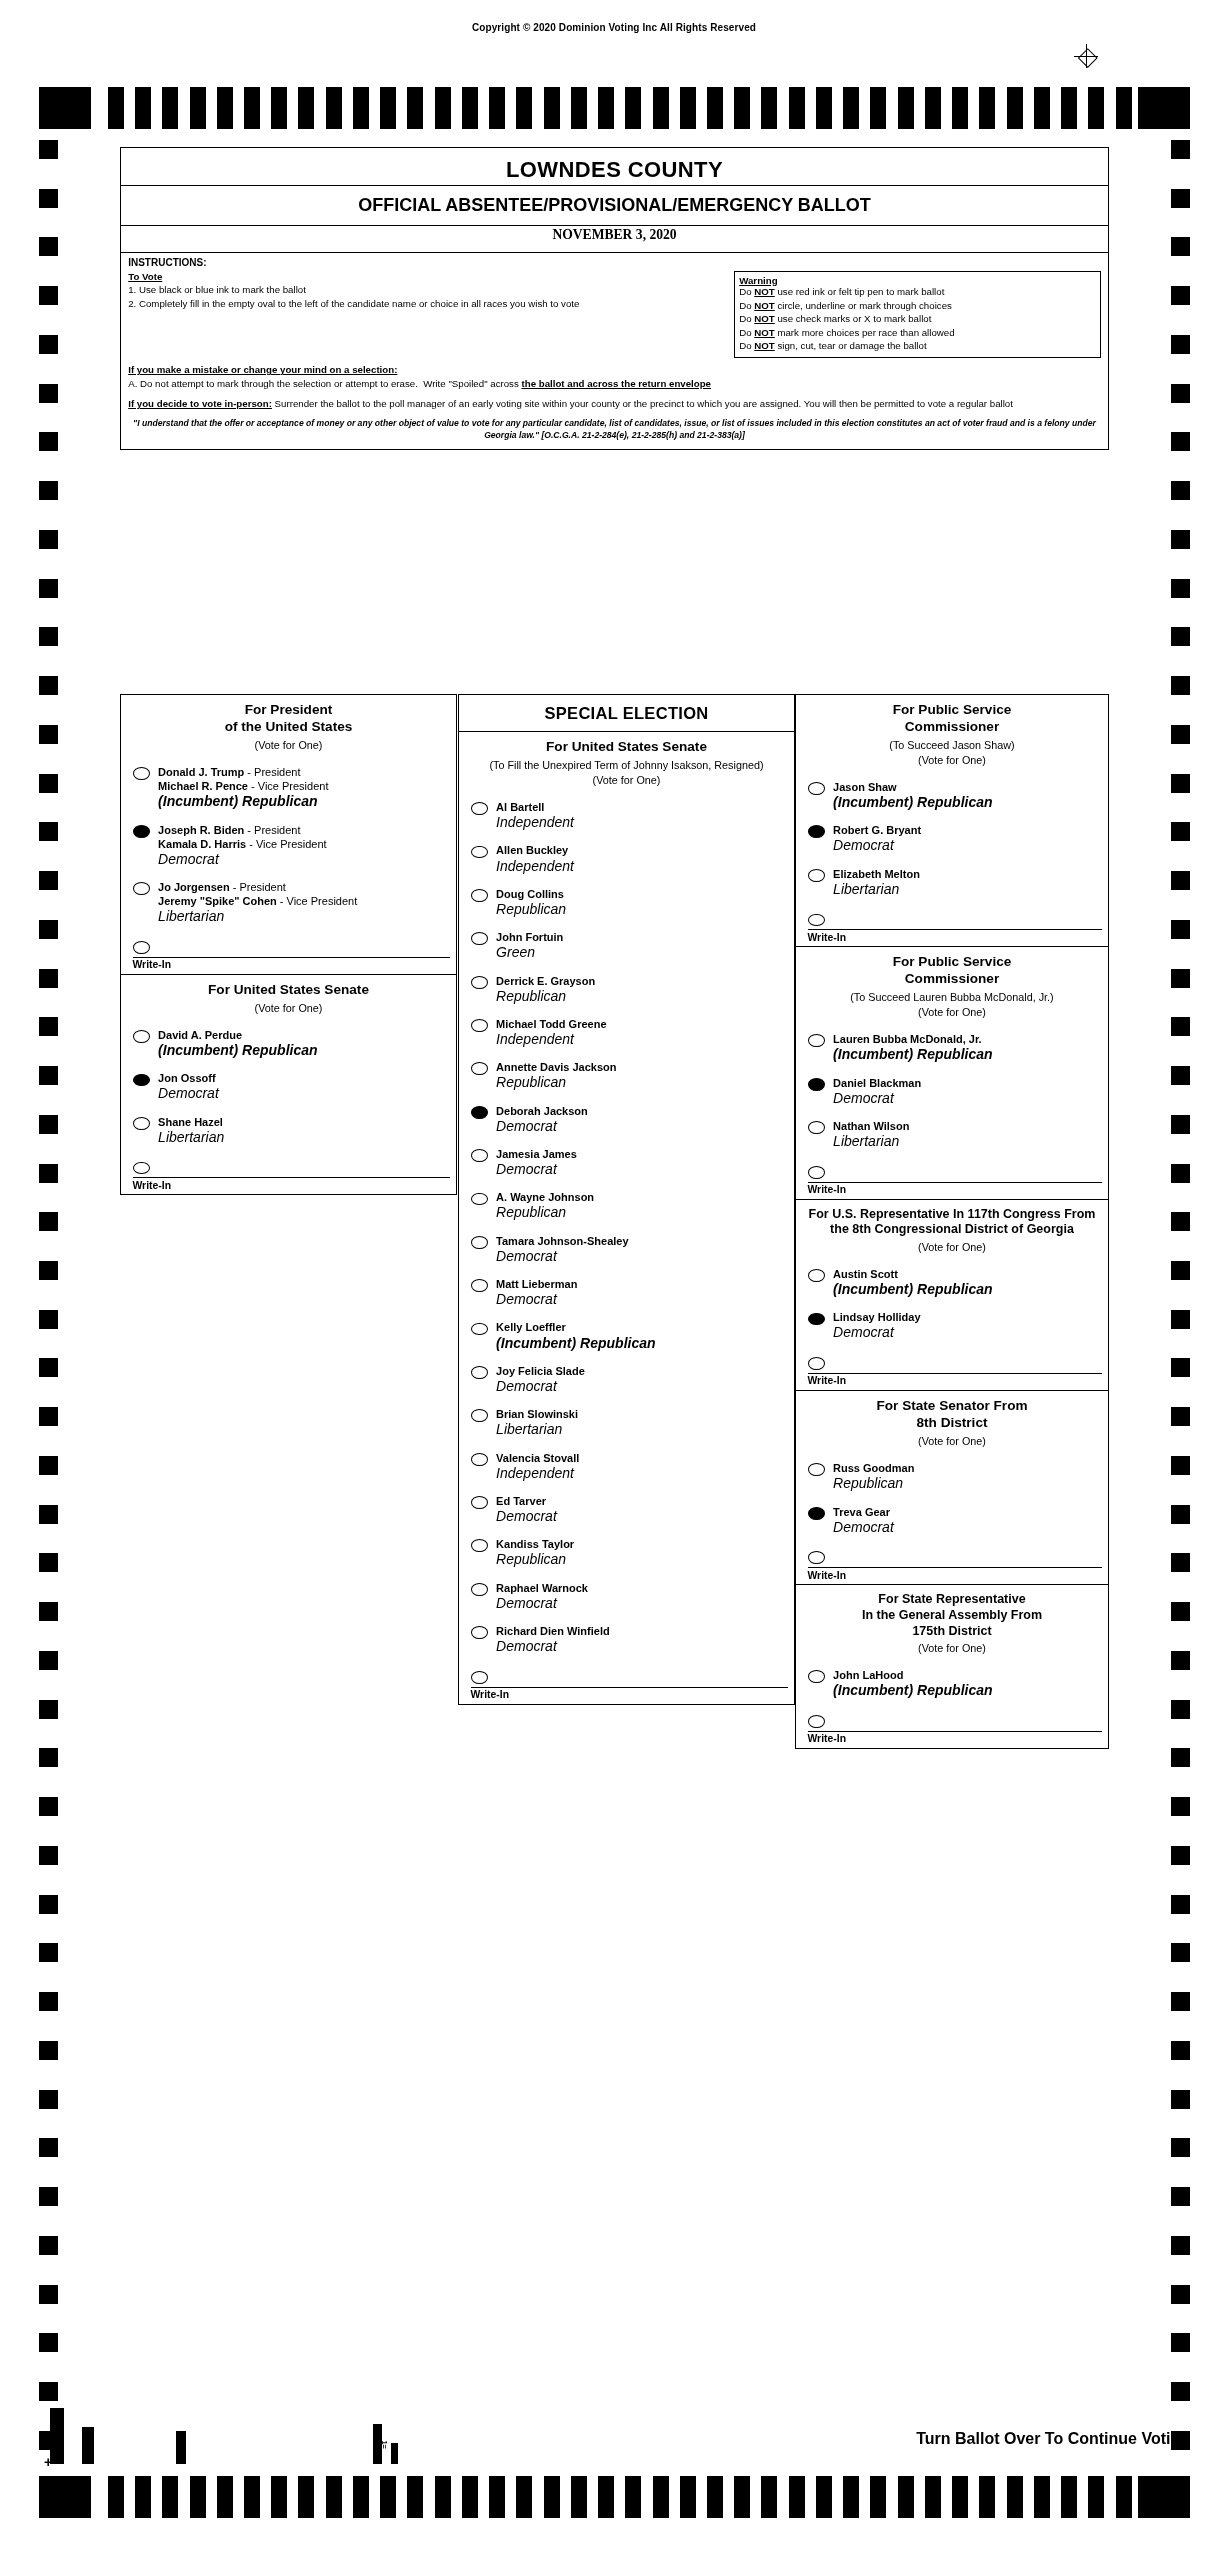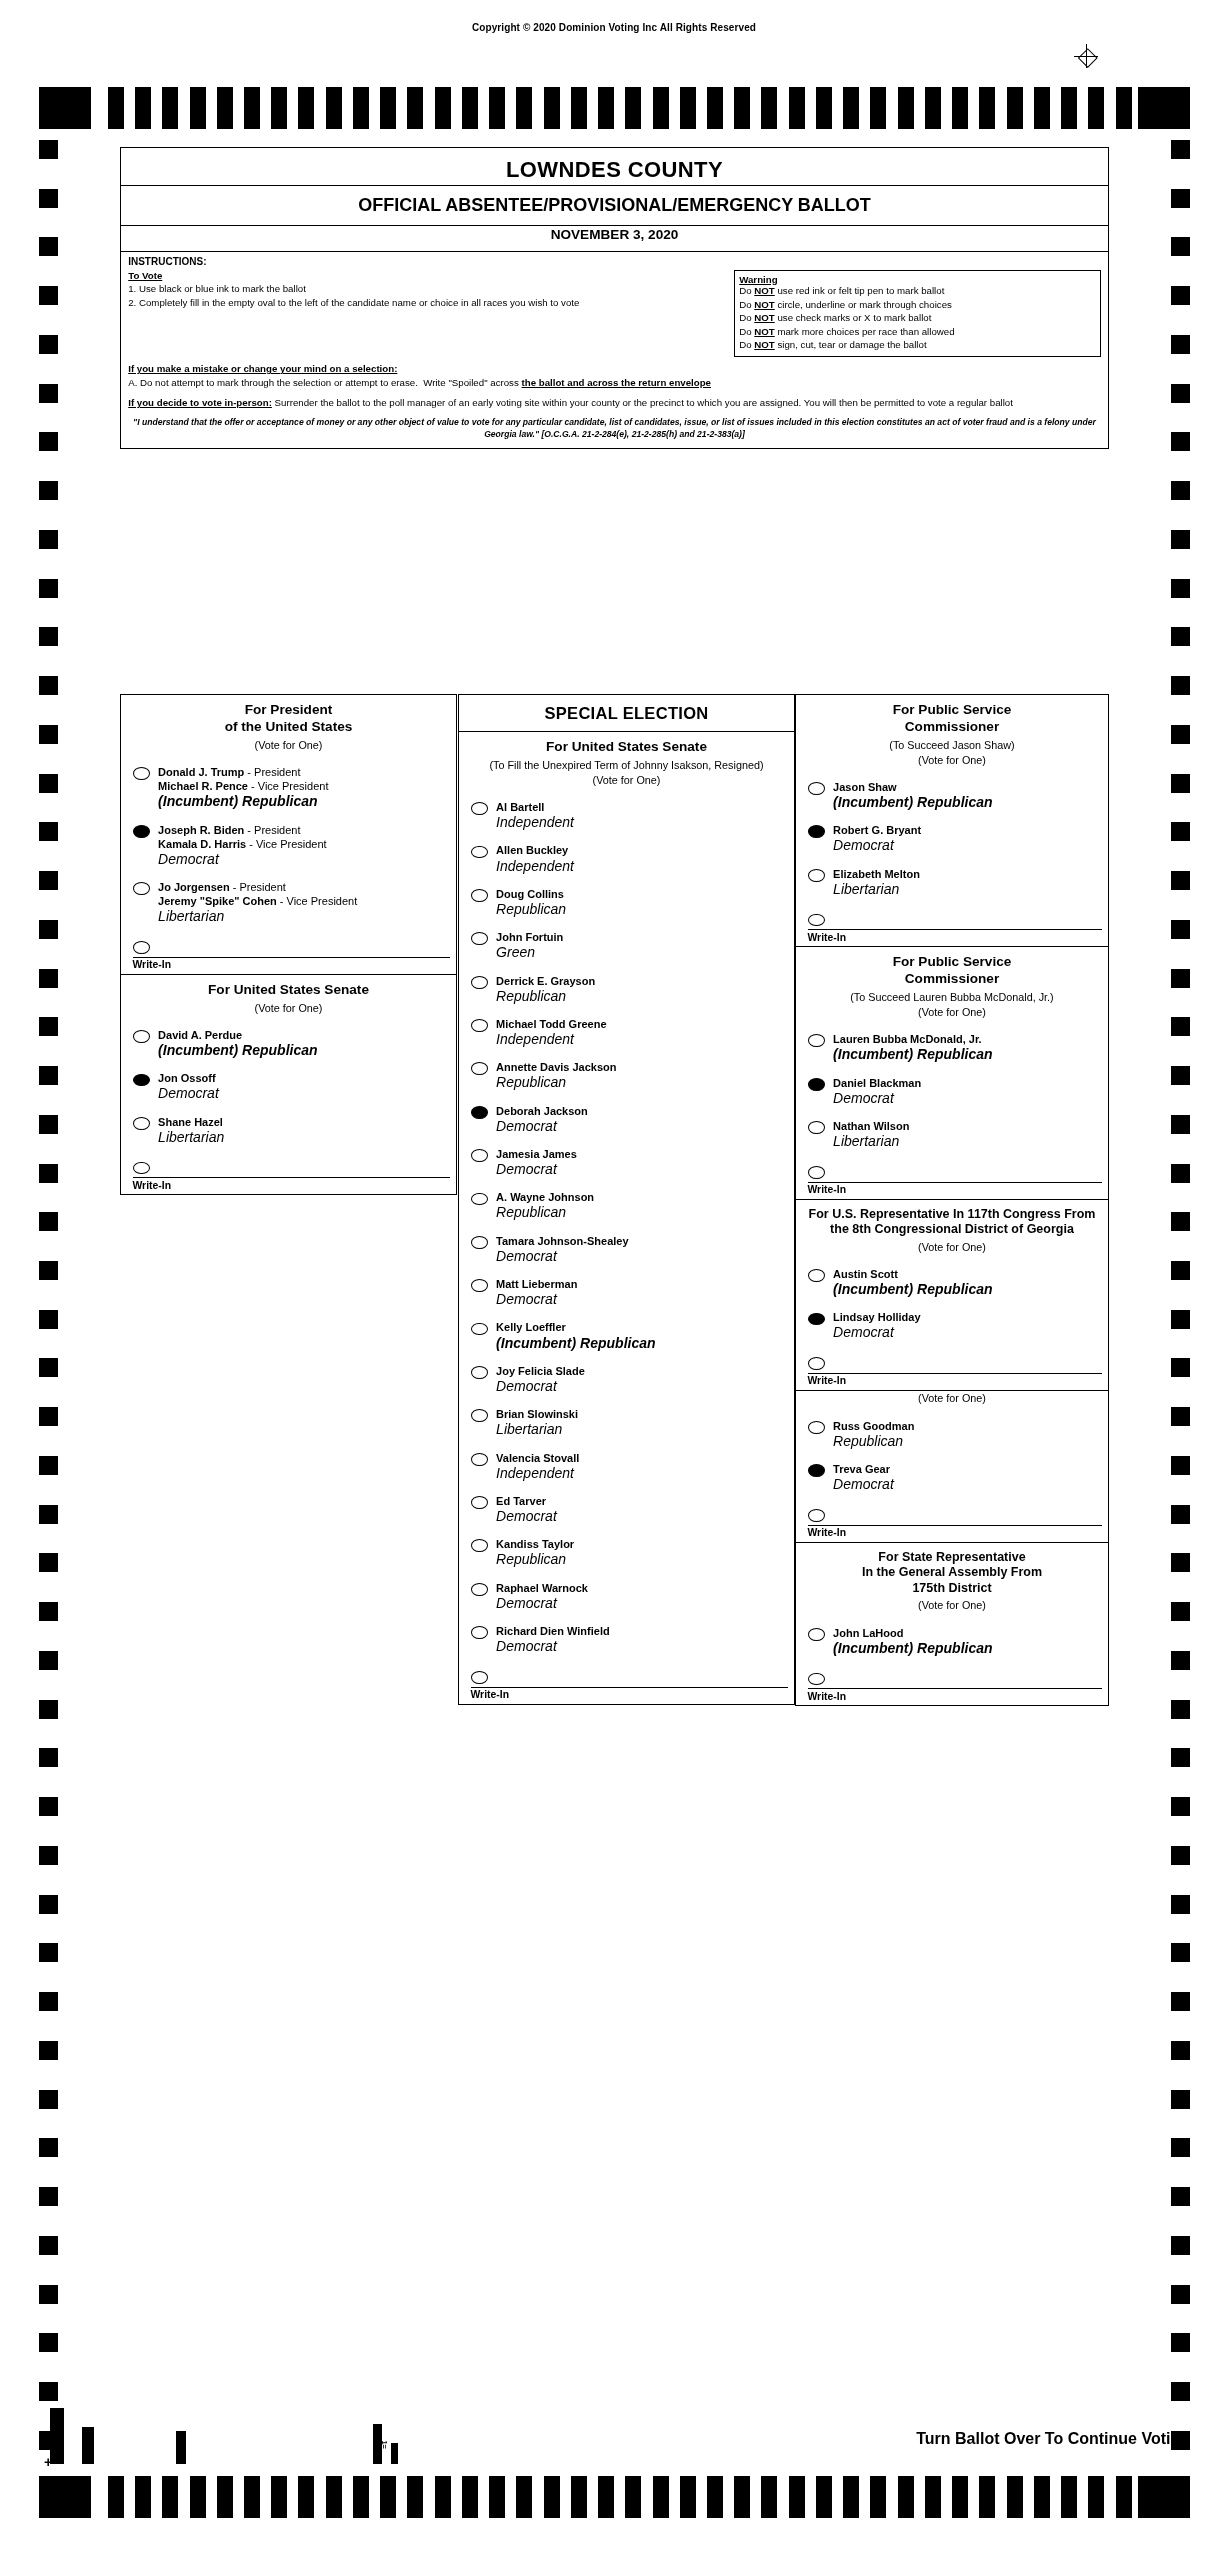--- a/index.html
+++ b/index.html
@@ -49,21 +49,21 @@
     position:absolute;left:120px;top:147px;width:989px;
     border:1.4px solid #000;box-sizing:border-box;background:#fff;
   }
   .hdr .county{
     text-align:center;padding:8.6px 0 2.9px;font-size:22px;font-weight:bold;letter-spacing:0.4px;
   }
   .hdr .codes{text-align:center;padding-bottom:7.2px;font-size:12.2px;font-weight:bold;}
   .hdr .rule{border-top:1.4px solid #000;}
   .hdr .official{text-align:center;font-size:18px;font-weight:bold;padding:8.6px 0 8.6px;}
   .hdr .sub{text-align:center;font-size:12.2px;font-weight:bold;line-height:1.45;padding:7.2px 0 2.9px;}
-  .hdr .date{text-align:center;font-size:13.6px;font-weight:bold;padding:1.4px 0 8.6px;}
+  .hdr .date{text-align:center;font-size:13.6px;font-weight:bold;padding:1.4px 0 8.6px;font-family:Liberation Serif, serif;}
 
   .instrwrap{border-top:1.4px solid #000;padding:4.3px 7.2px 7.2px 7.2px;}
   .instr-title{font-size:10px;font-weight:bold;}
   .instr-cols{display:flex;gap:7.2px;margin-top:2.9px;}
   .instr-left{width:62%;}
   .instr-right{width:38%;border:1.1px solid #000;padding:2.9px 4.3px;box-sizing:border-box;}
   .u{text-decoration:underline;}
   .b{font-weight:bold;}
   .instr-left .lab{font-size:9.7px;font-weight:bold;text-decoration:underline;}
   .instr-left ol{margin:1.4px 0 0 0;padding-left:0;list-style:none;}
@@ -580,20 +580,21 @@
           </div>
           <div class="wi-oval">
             <div class="oval"></div>
           </div>
           <div class="wi-row">
             <div class="wi-rule"></div>
             <div class="wi-lbl">Write-In</div>
           </div>
         </div>
         <div class="box">
+          <div class="ctitle">For State Senator From<br>8th District</div>
           <div class="cvote">(Vote for One)</div>
           <div class="choices">
             <div class="choice">
               <div class="oval"></div>
               <div class="ctext"><span class="nm">Russ Goodman</span><span class="party">Republican</span></div>
             </div>
             <div class="choice">
               <div class="oval filled"></div>
               <div class="ctext"><span class="nm">Treva Gear</span><span class="party">Democrat</span></div>
             </div>

